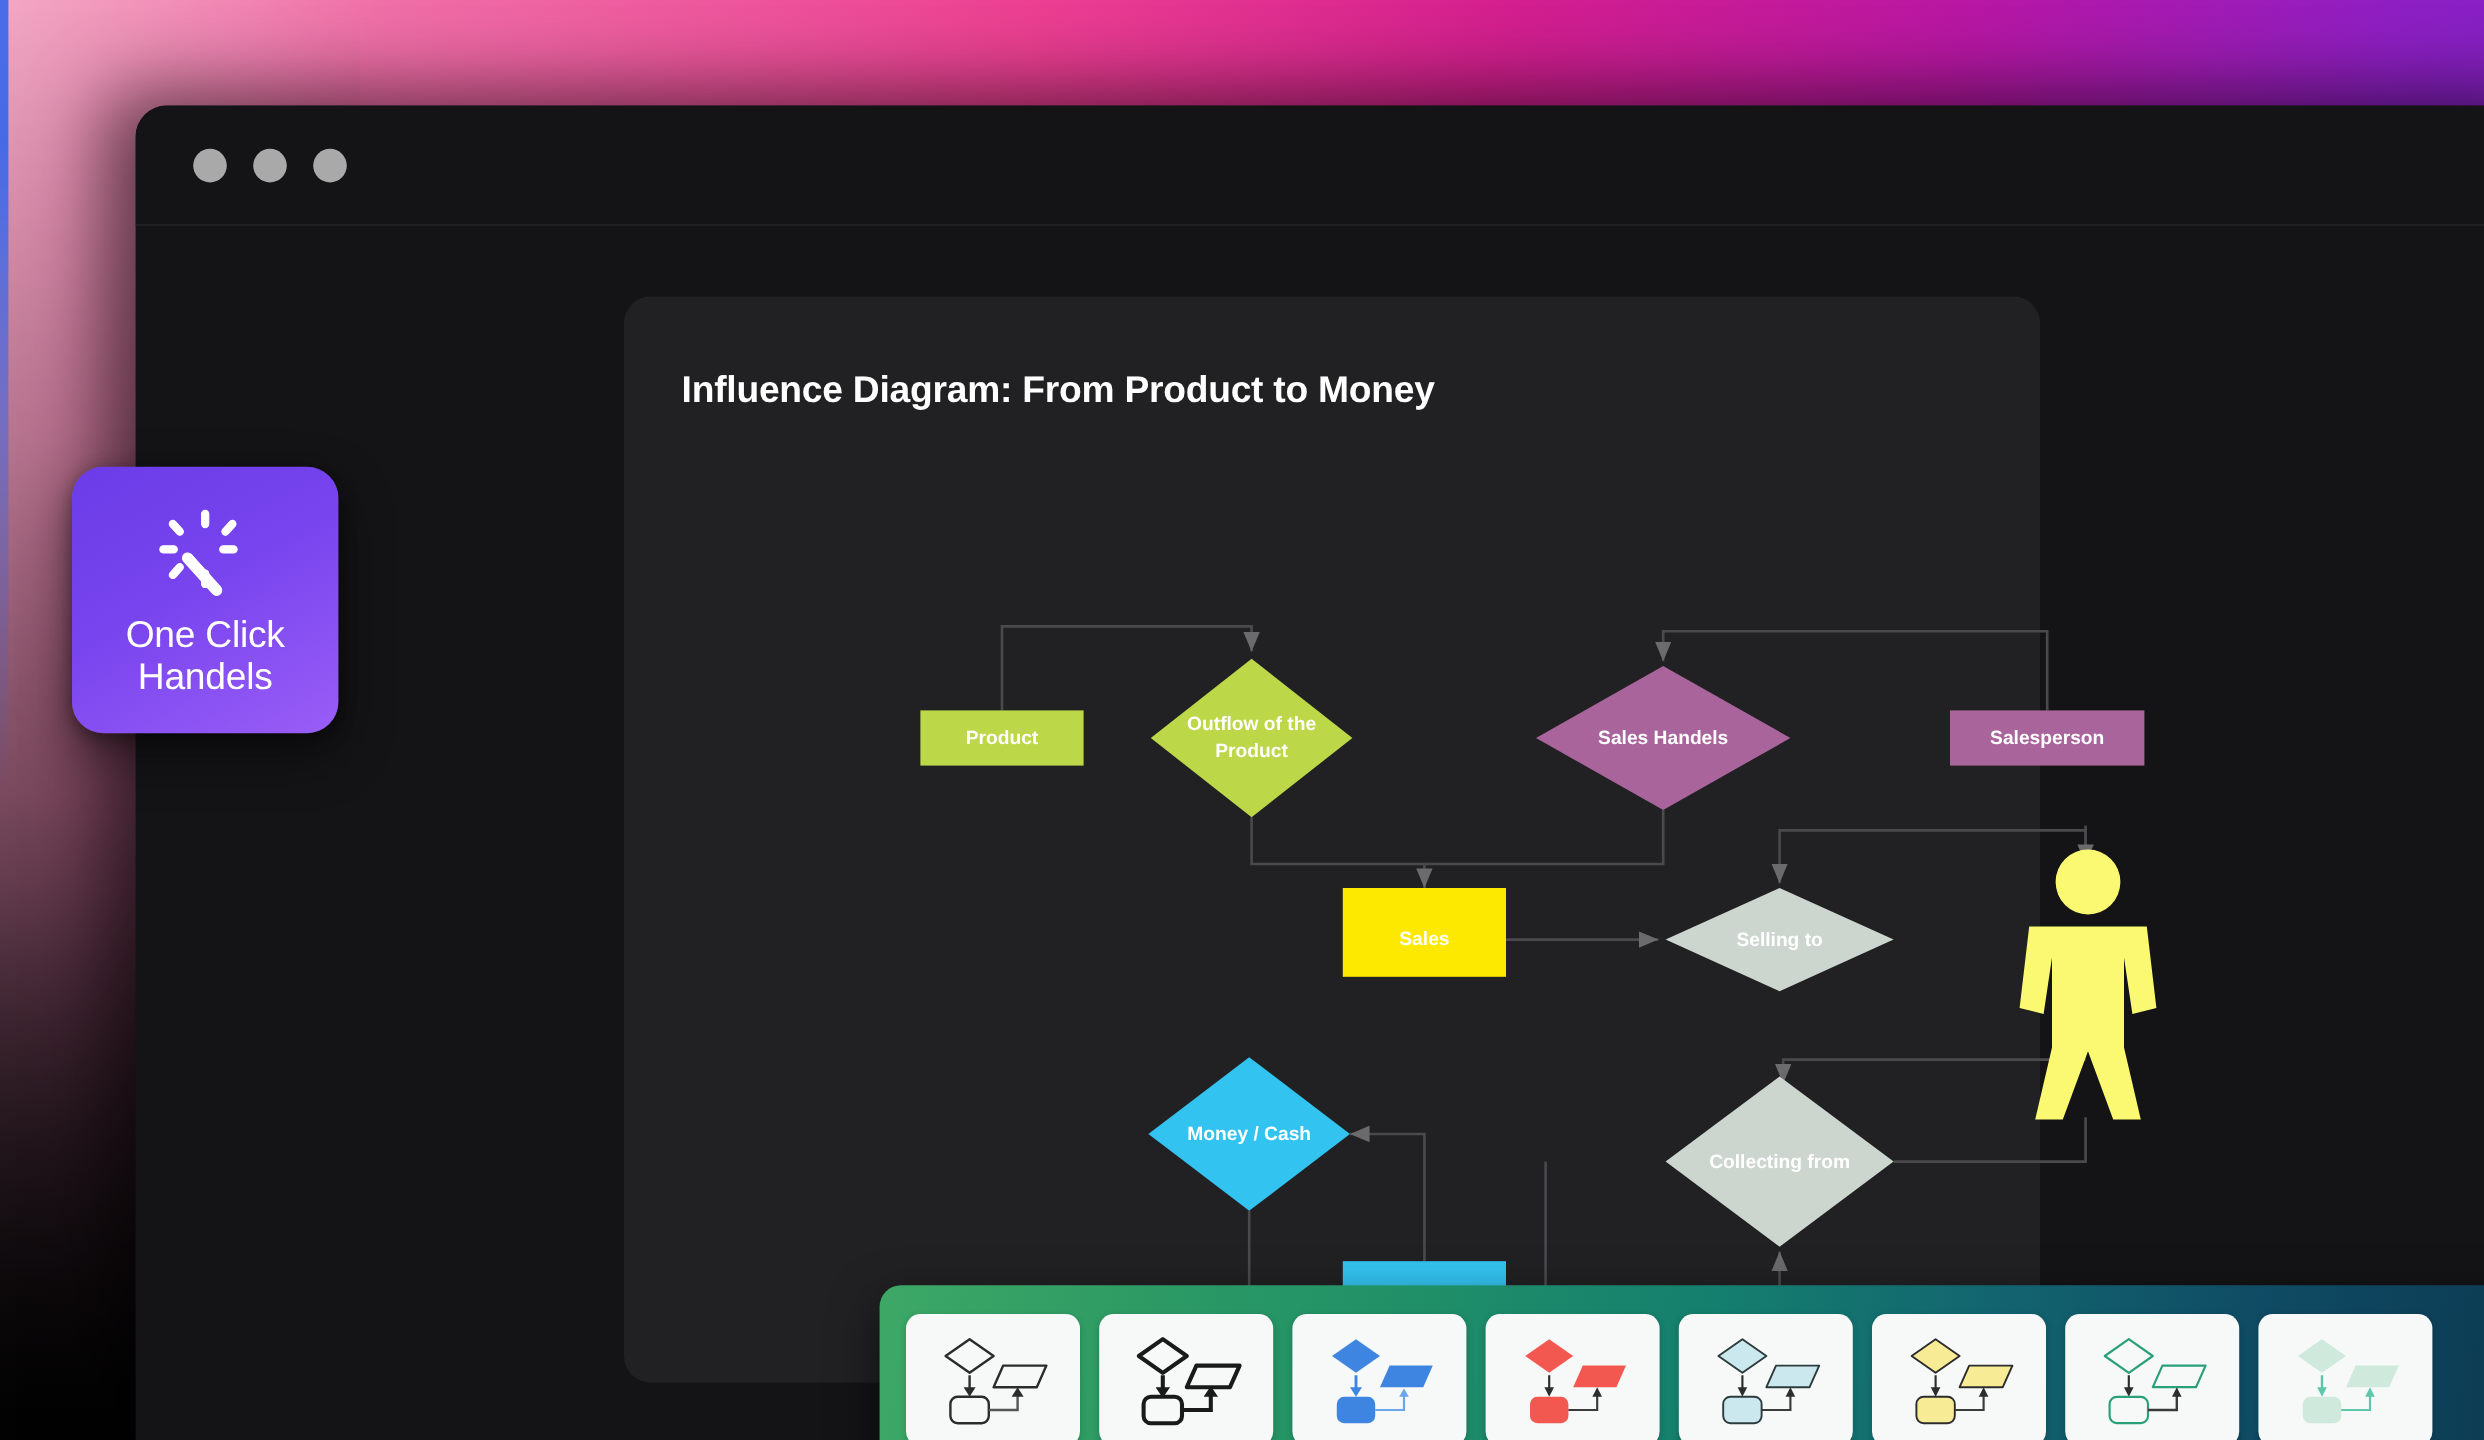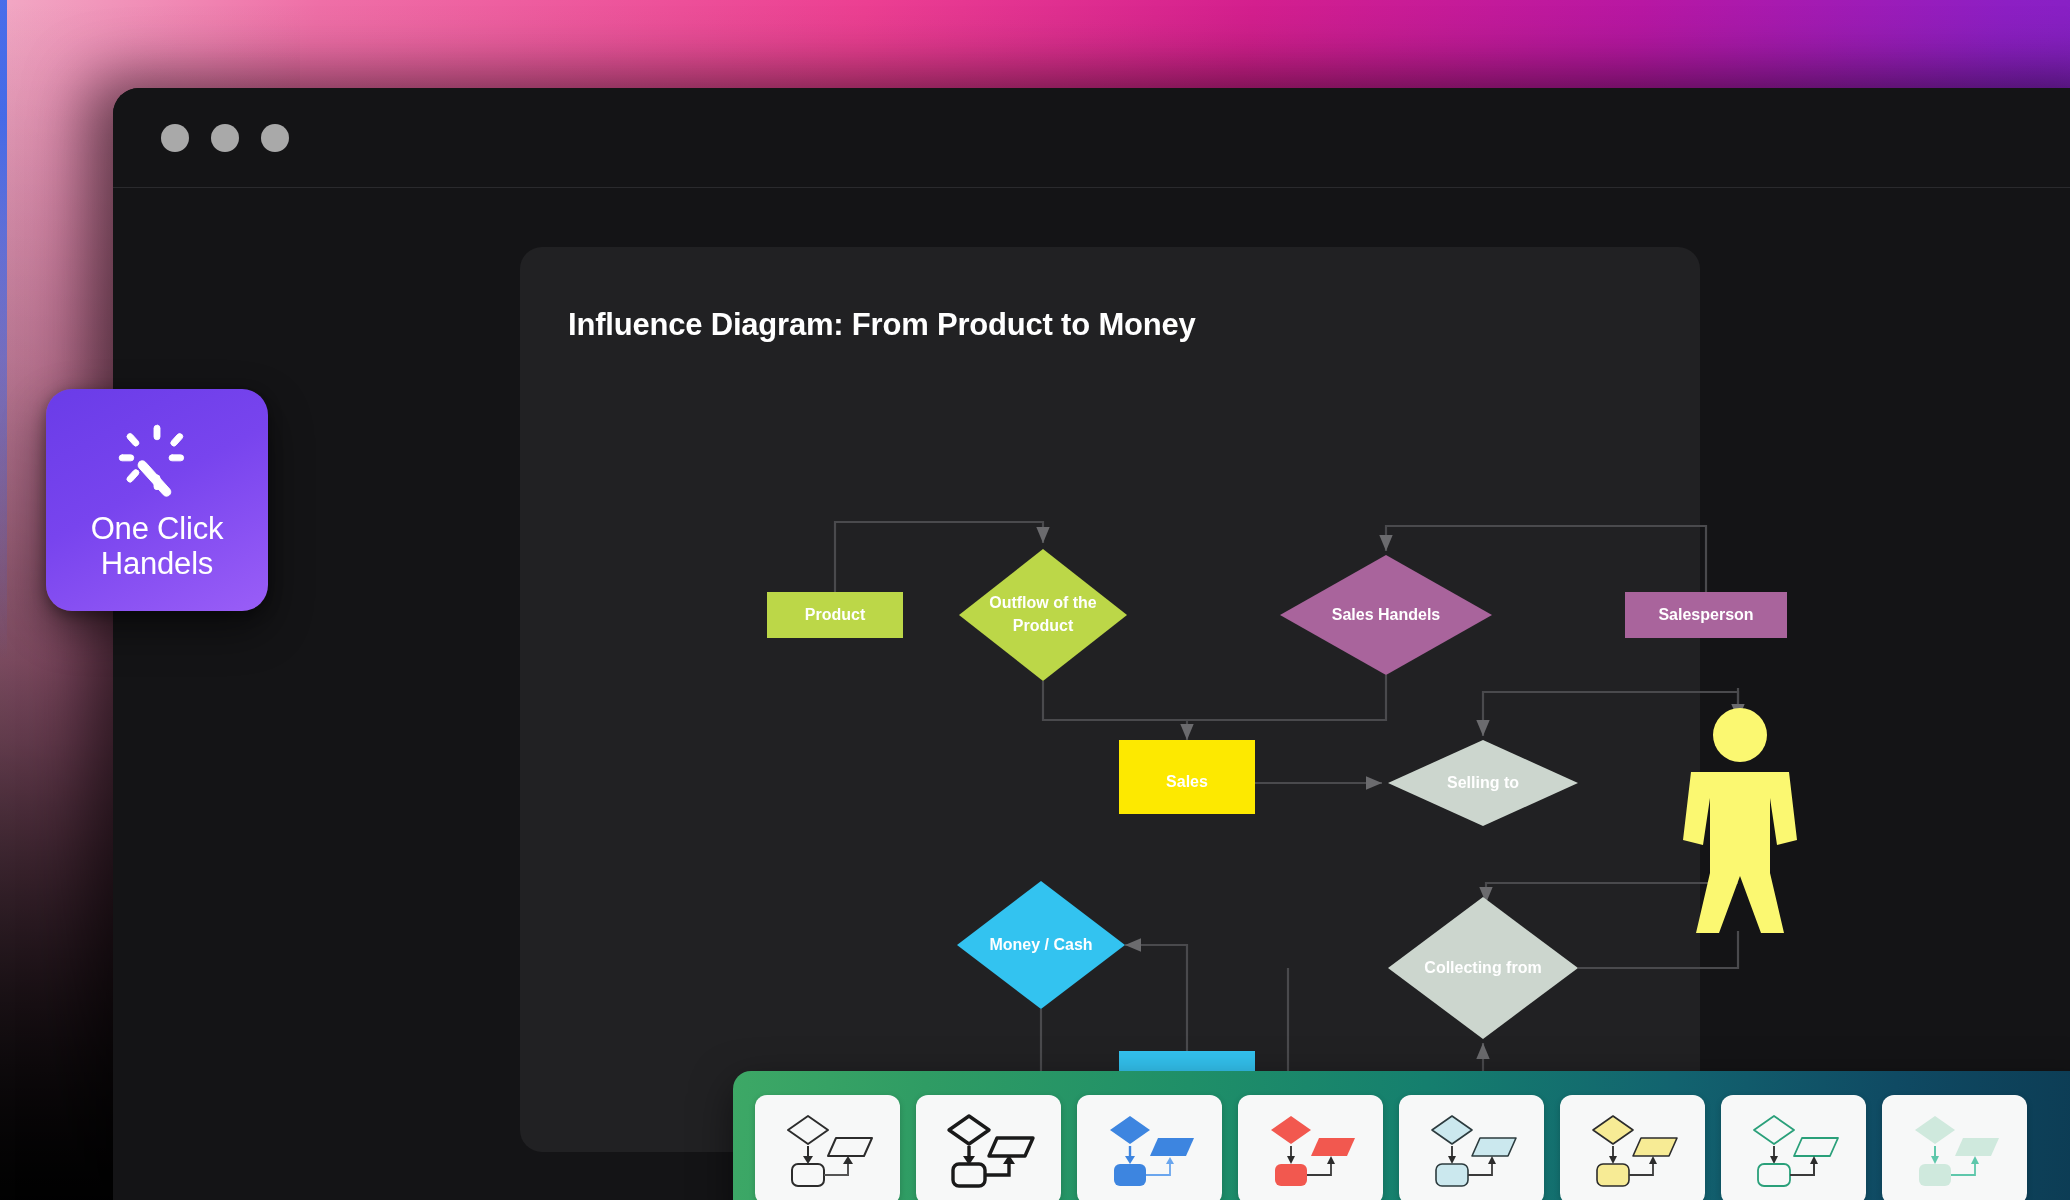--- a/index.html
+++ b/index.html
@@ -122,21 +122,21 @@
     font-size: 16px;
     font-weight: bold;
     fill: #ffffff;
     text-anchor: middle;
     dominant-baseline: middle;
   }
 
   
   .beautify-badge {
     position: absolute;
-    left: 46px; top: 389px;
+    left: 60px; top: 389px;
     width: 222px; height: 222px;
     border-radius: 26px;
     background: linear-gradient(152deg, #6a3ce8 0%, #7844ee 45%, #9a5ef7 100%);
     box-shadow: 0 18px 44px rgba(0,0,0,.45), 0 4px 14px rgba(0,0,0,.35);
     display: flex;
     flex-direction: column;
     align-items: center;
     justify-content: center;
     gap: 6px;
   }

